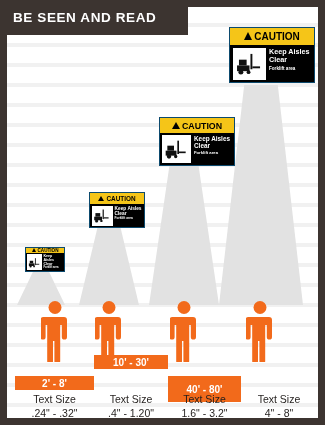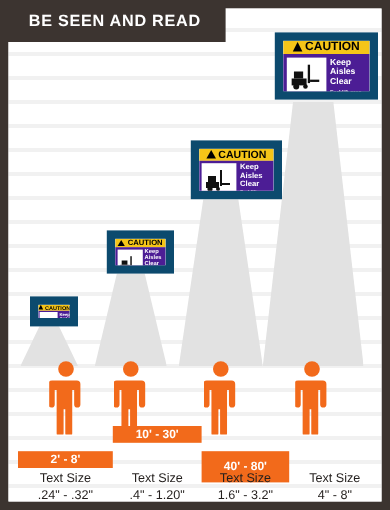--- a/index.html
+++ b/index.html
@@ -42,39 +42,39 @@
     width:188px;height:35px;
     background:#3c3430;
     display:flex;align-items:center;
     z-index:40;
   }
   .banner-text{
     color:#ffffff;
     font-size:13.5px;
     font-weight:bold;
     letter-spacing:0.6px;
-    padding-left:24px;
+    padding-left:13px;
     white-space:nowrap;
   }
   
   .stage{
     position:absolute;
     left:0;top:0;
     width:311px;height:411px;
   }
   
   .cone{
     position:absolute;
     background:#e2e2e2;
   }
   
   .sign{
     position:absolute;
     background:#ffffff;
-    border:7px solid #0c4a6e;
+    border:1px solid #0c4a6e;
     box-sizing:border-box;
     display:flex;flex-direction:column;
     overflow:hidden;
     z-index:20;
   }
   .sign-head{
     background:#f5c518;
     color:#000000;
     display:flex;align-items:center;justify-content:center;
     font-weight:bold;
@@ -85,23 +85,22 @@
     display:inline-block;
     width:0;height:0;
     border-style:solid;
     border-color:transparent transparent #000000 transparent;
     margin-right:2px;
     position:relative;
     top:-0.5px;
   }
   .sign-body{
     flex:1;
-    background:#4c1d95;
+    background:#000000;
     display:flex;
-    align-items:center;
     box-sizing:border-box;
   }
   .forklift{
     flex:0 0 auto;
     background:#ffffff;
     display:flex;align-items:center;justify-content:center;
     height:100%;
     box-sizing:border-box;
   }
   .sign-txt{

